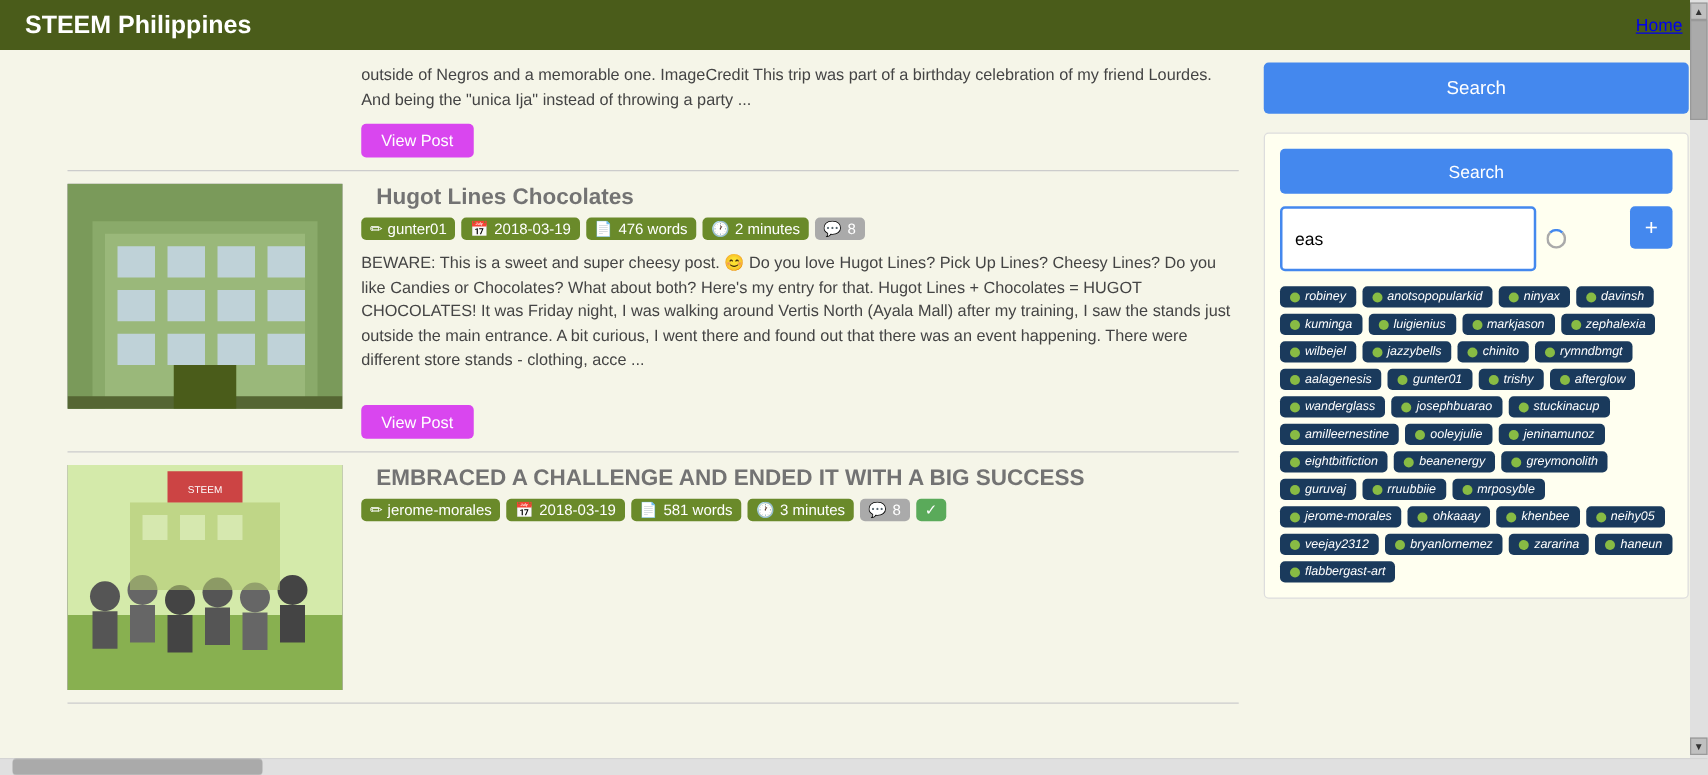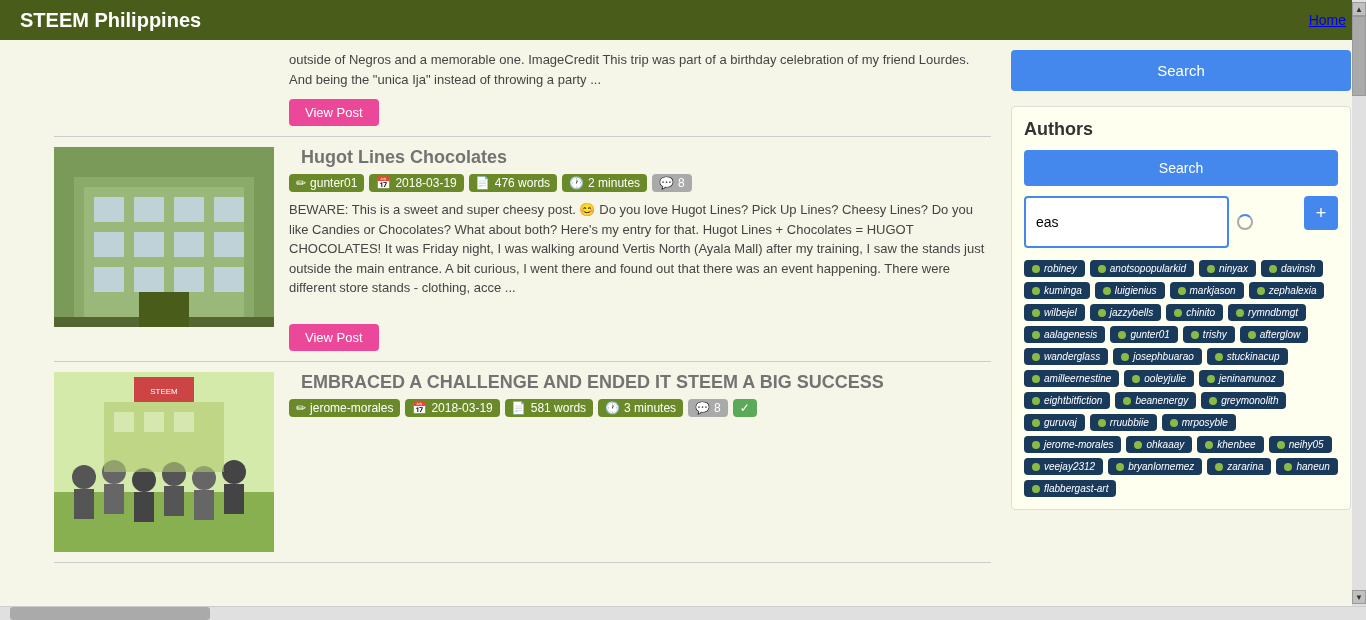--- a/index.html
+++ b/index.html
@@ -96,21 +96,21 @@
     .meta-badge.verified {
       background: #5aaa5a;
     }
     .post-excerpt {
       font-size: 13px;
       color: #444;
       line-height: 1.5;
       margin-bottom: 26px;
     }
     .view-post-btn {
-      background: #ec4899;
+      background: #d946ef;
       color: white;
       border: none;
       border-radius: 4px;
       padding: 6px 16px;
       font-size: 13px;
       cursor: pointer;
       text-decoration: none;
       display: inline-block;
     }
     
@@ -396,21 +396,21 @@
             <rect x="60" y="40" width="20" height="20" fill="#e0f0c0" opacity="0.7"></rect>
             <rect x="90" y="40" width="20" height="20" fill="#e0f0c0" opacity="0.7"></rect>
             <rect x="120" y="40" width="20" height="20" fill="#e0f0c0" opacity="0.7"></rect>
 
             <rect x="80" y="5" width="60" height="25" fill="#cc4444"></rect>
             <text x="110" y="22" text-anchor="middle" fill="white" font-size="8">STEEM</text>
           </svg>
         </div>
       </div>
       <div class="post-body">
-        <div class="post-title">EMBRACED A CHALLENGE AND ENDED IT STEEM A BIG SUCCESS</div>
+        <div class="post-title">EMBRACED A CHALLENGE AND ENDED IT WITH A BIG SUCCESS</div>
         <div class="post-meta">
           <span class="meta-badge">
             <span>✏</span>
             <span>jerome-morales</span>
           </span>
           <span class="meta-badge">
             <span>📅</span>
             <span>2018-03-19</span>
           </span>
           <span class="meta-badge">
@@ -434,21 +434,20 @@
 
   </div>
 
   <div class="sidebar">
 
     
     <button class="sidebar-search-btn">Search</button>
 
     
     <div class="authors-section">
-      <div class="authors-title">Authors</div>
 
       
       <button class="authors-search-btn">Search</button>
 
       
       <div class="author-input-row">
         <div class="author-input-container">
           <input type="text" class="author-input" value="eas" style="">
           <div class="author-spinner"></div>
         </div>

